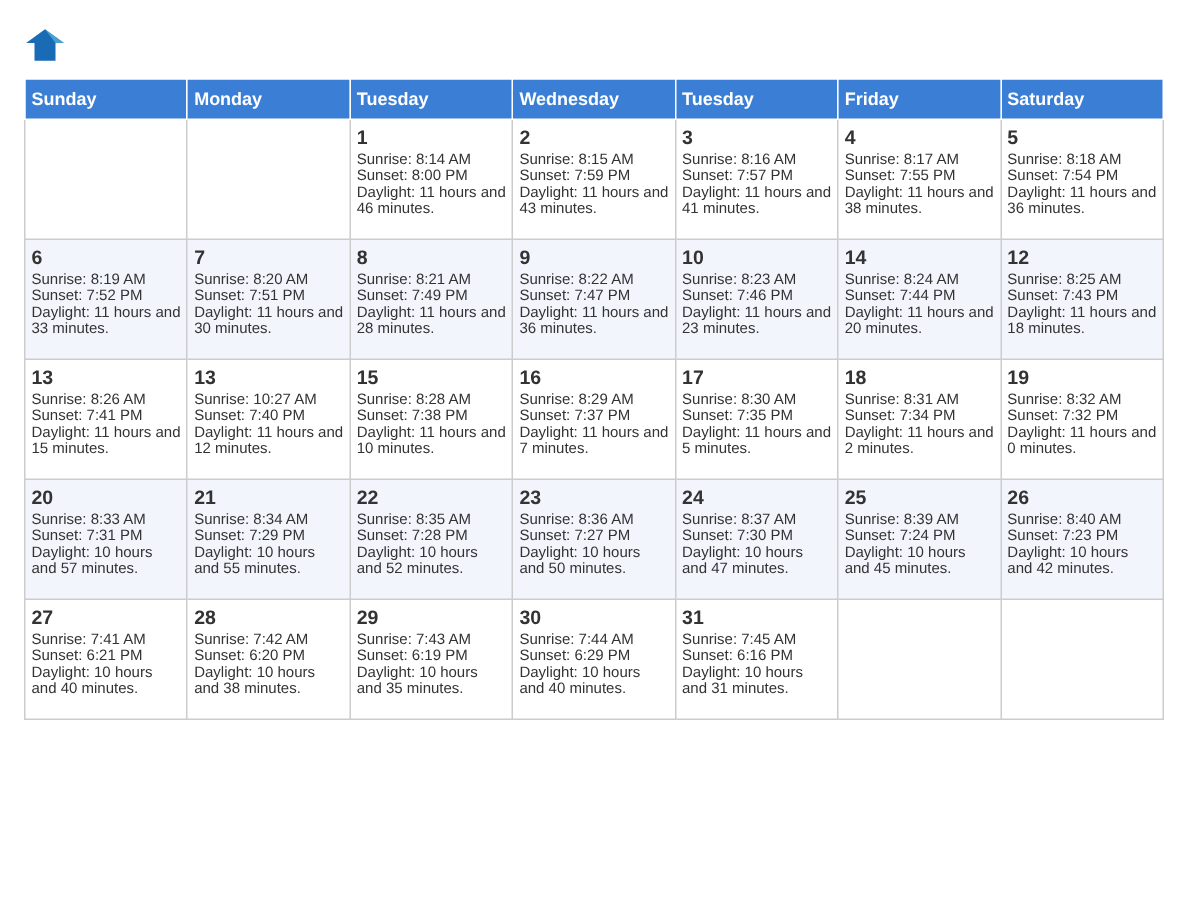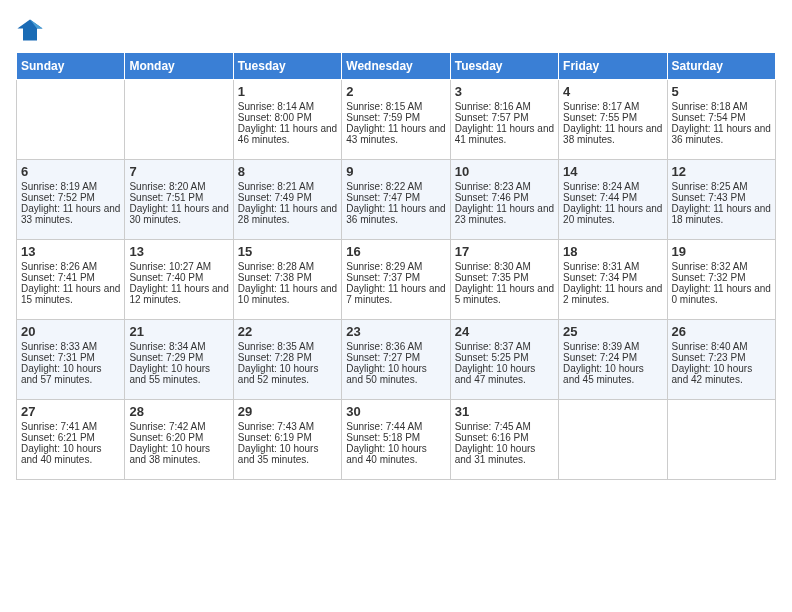--- a/index.html
+++ b/index.html
@@ -260,21 +260,21 @@
         </td>
         <td>
           <div class="day-num">23</div>
           <div>Sunrise: 8:36 AM</div>
           <div>Sunset: 7:27 PM</div>
           <div>Daylight: 10 hours and 50 minutes.</div>
         </td>
         <td>
           <div class="day-num">24</div>
           <div>Sunrise: 8:37 AM</div>
-          <div>Sunset: 5:25 PM</div>
+          <div>Sunset: 7:30 PM</div>
           <div>Daylight: 10 hours and 47 minutes.</div>
         </td>
         <td>
           <div class="day-num">25</div>
           <div>Sunrise: 8:39 AM</div>
           <div>Sunset: 7:24 PM</div>
           <div>Daylight: 10 hours and 45 minutes.</div>
         </td>
         <td>
           <div class="day-num">26</div>
@@ -298,21 +298,21 @@
         </td>
         <td>
           <div class="day-num">29</div>
           <div>Sunrise: 7:43 AM</div>
           <div>Sunset: 6:19 PM</div>
           <div>Daylight: 10 hours and 35 minutes.</div>
         </td>
         <td>
           <div class="day-num">30</div>
           <div>Sunrise: 7:44 AM</div>
-          <div>Sunset: 5:18 PM</div>
+          <div>Sunset: 6:29 PM</div>
           <div>Daylight: 10 hours and 40 minutes.</div>
         </td>
         <td>
           <div class="day-num">31</div>
           <div>Sunrise: 7:45 AM</div>
           <div>Sunset: 6:16 PM</div>
           <div>Daylight: 10 hours and 31 minutes.</div>
         </td>
         <td class="empty"></td>
         <td class="empty"></td>

